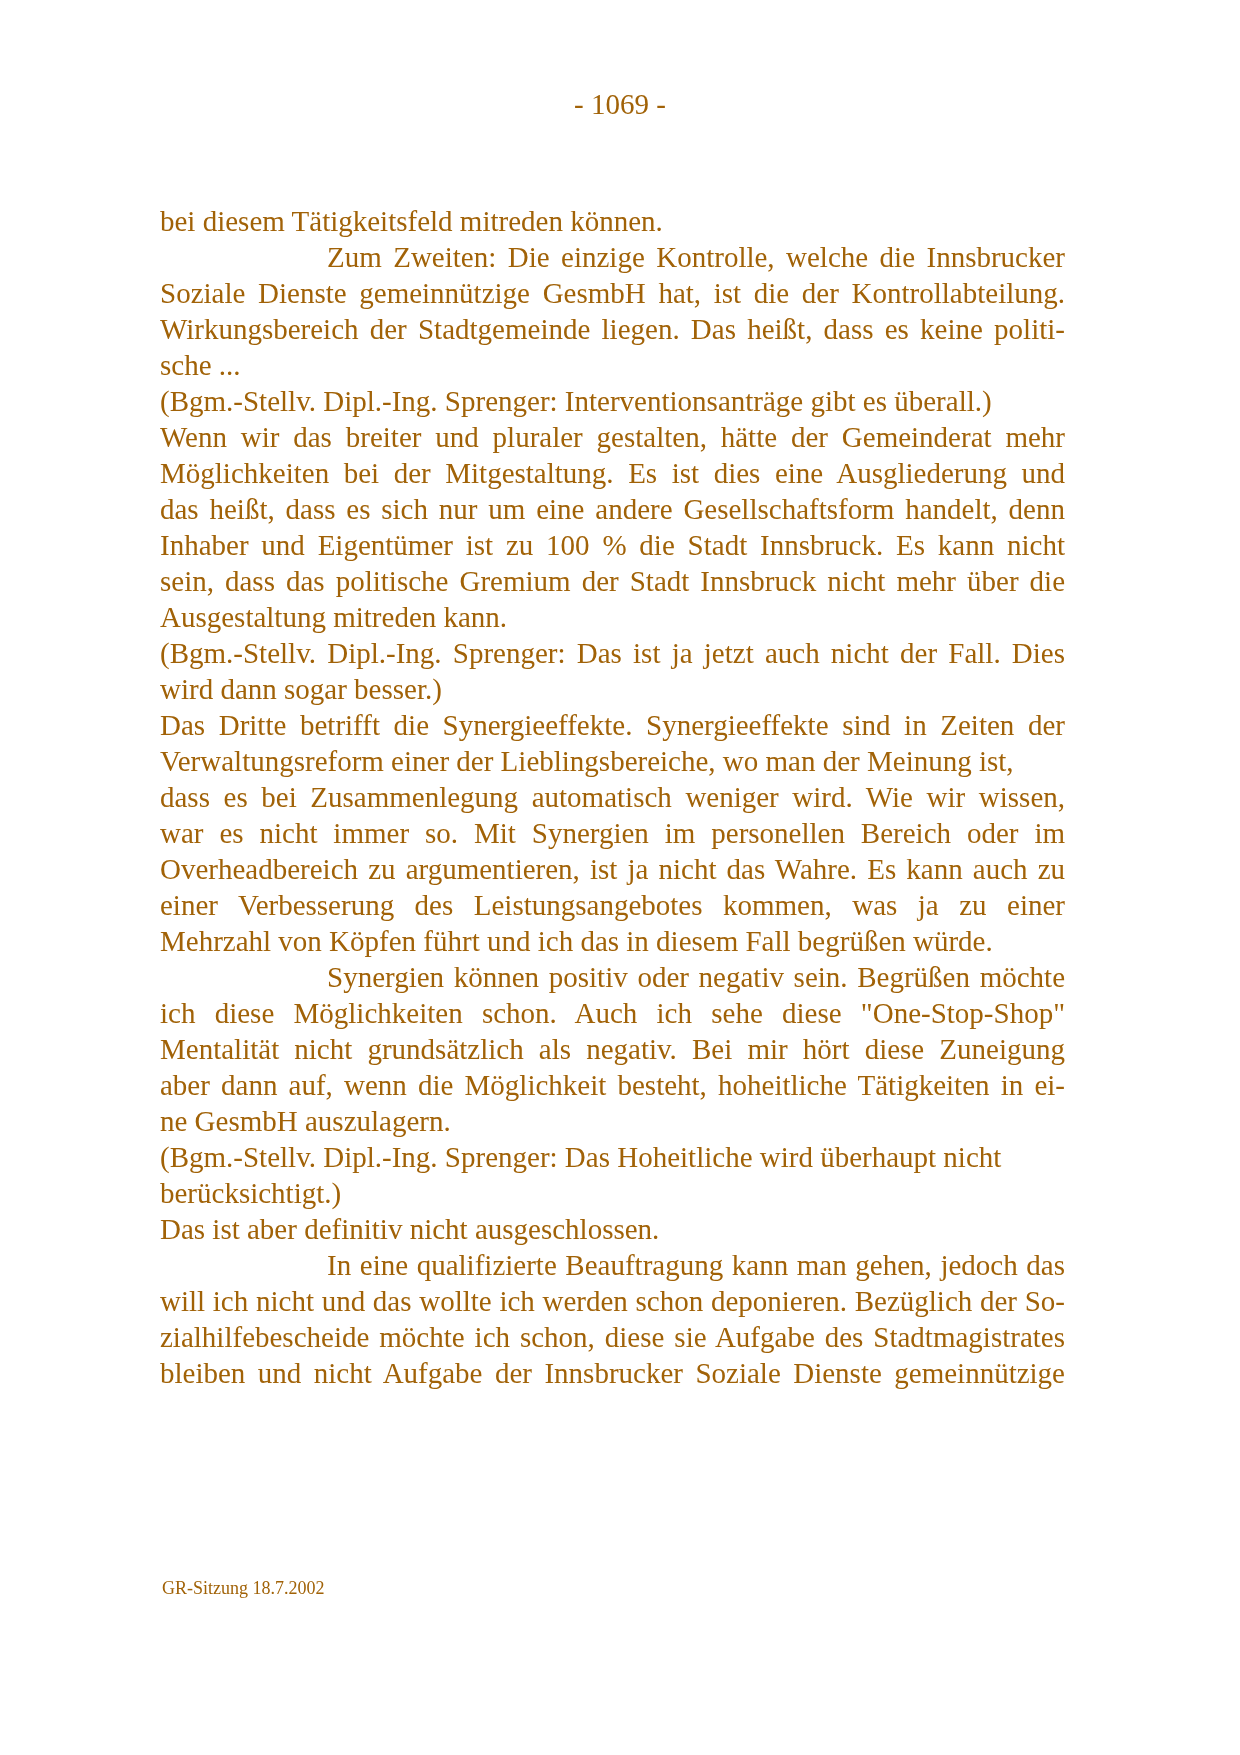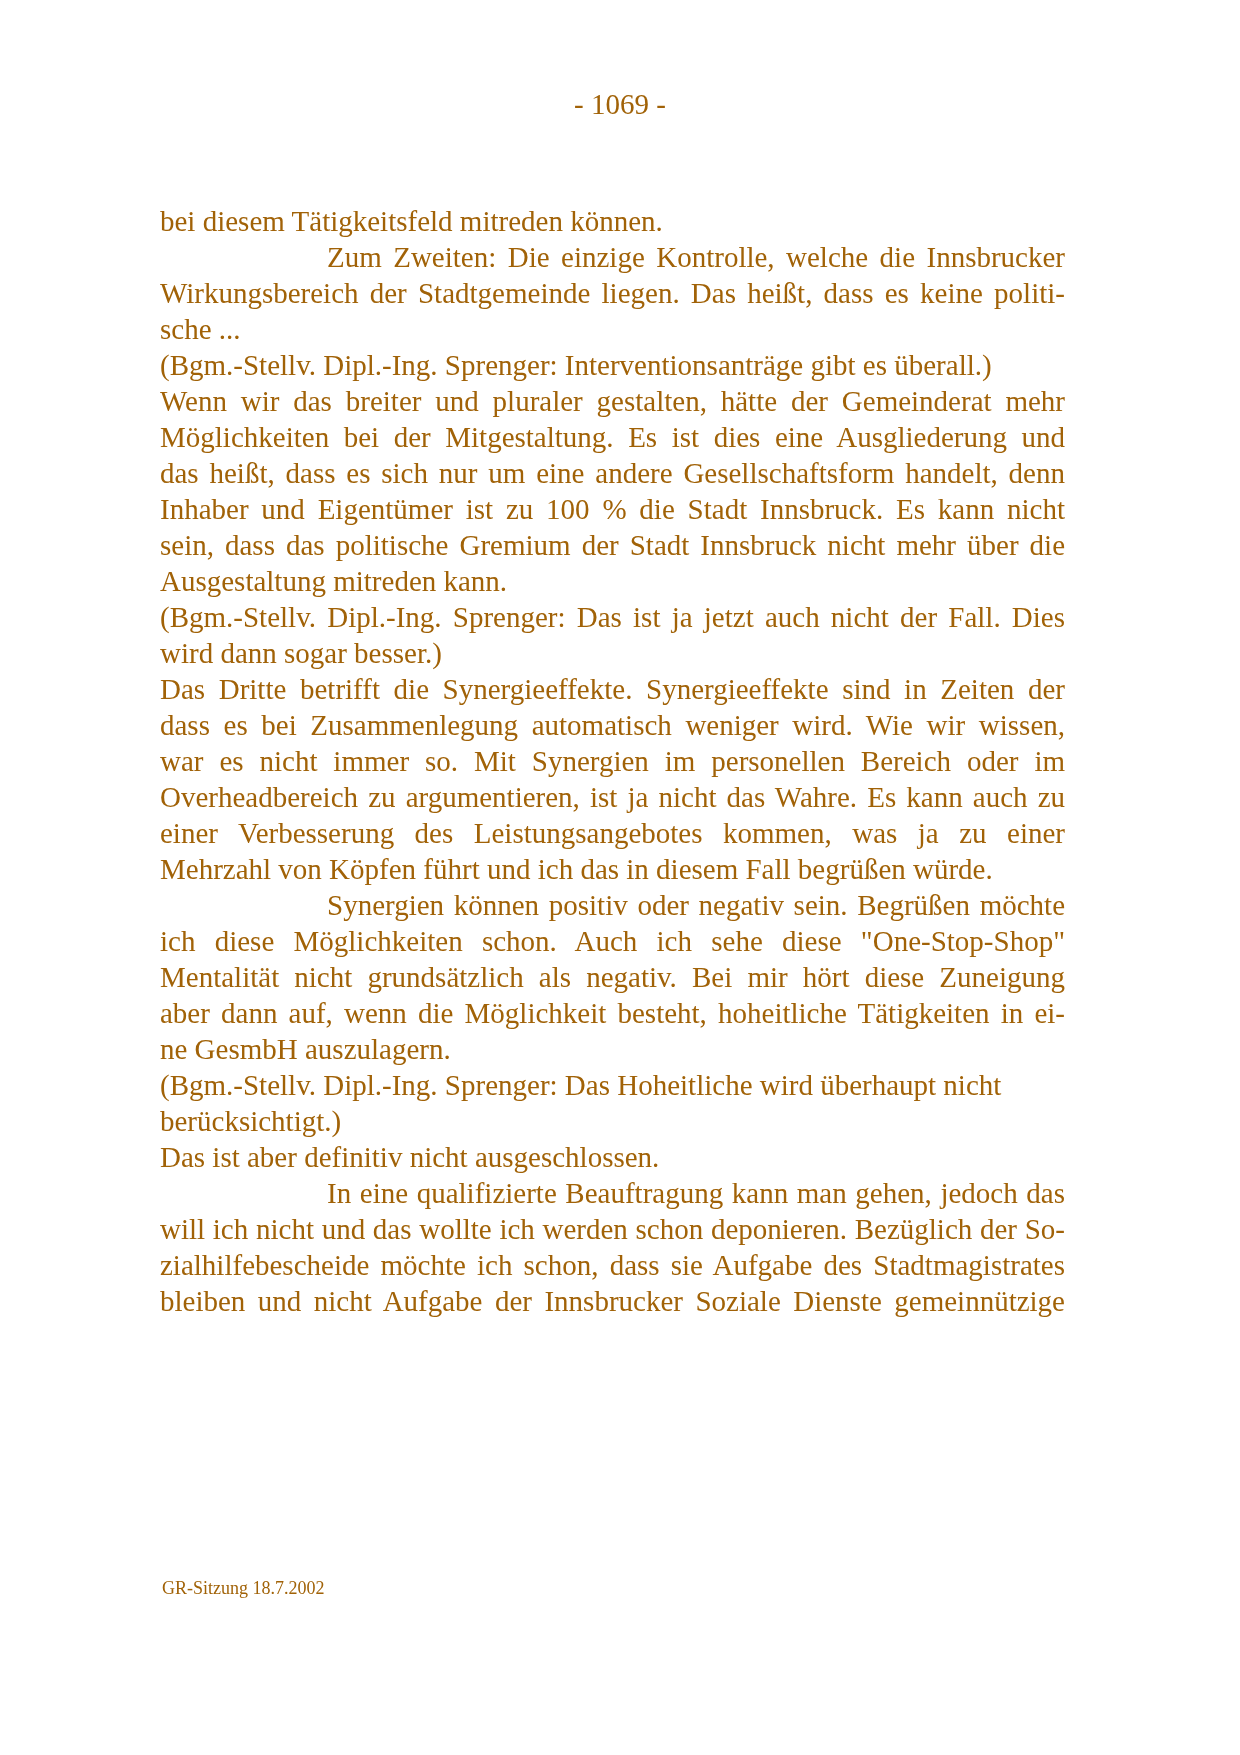--- a/index.html
+++ b/index.html
@@ -50,40 +50,42 @@
 
 <div class="page">
   <div class="page-number">- 1069 -</div>
 
   <div class="body-text" id="body-text">
       <div class="block">
         <div class="line">bei diesem Tätigkeitsfeld mitreden können.</div>
       </div>
       <div class="block">
         <div class="line j indent">Zum Zweiten: Die einzige Kontrolle, welche die Innsbrucker</div>
+        <div class="line j">Soziale Dienste gemeinnützige GesmbH hat, ist die der Kontrollabteilung.</div>
         <div class="line j">Wirkungsbereich der Stadtgemeinde liegen. Das heißt, dass es keine politi-</div>
         <div class="line">sche ...</div>
       </div>
       <div class="block">
         <div class="line">(Bgm.-Stellv. Dipl.-Ing. Sprenger: Interventionsanträge gibt es überall.)</div>
       </div>
       <div class="block">
         <div class="line j">Wenn wir das breiter und pluraler gestalten, hätte der Gemeinderat mehr</div>
         <div class="line j">Möglichkeiten bei der Mitgestaltung. Es ist dies eine Ausgliederung und</div>
         <div class="line j">das heißt, dass es sich nur um eine andere Gesellschaftsform handelt, denn</div>
         <div class="line j">Inhaber und Eigentümer ist zu 100 % die Stadt Innsbruck. Es kann nicht</div>
         <div class="line j">sein, dass das politische Gremium der Stadt Innsbruck nicht mehr über die</div>
         <div class="line">Ausgestaltung mitreden kann.</div>
       </div>
       <div class="block">
         <div class="line j">(Bgm.-Stellv. Dipl.-Ing. Sprenger: Das ist ja jetzt auch nicht der Fall. Dies</div>
         <div class="line">wird dann sogar besser.)</div>
       </div>
       <div class="block">
         <div class="line j">Das Dritte betrifft die Synergieeffekte. Synergieeffekte sind in Zeiten der</div>
+        <div class="line">Verwaltungsreform einer der Lieblingsbereiche, wo man der Meinung ist,</div>
         <div class="line j">dass es bei Zusammenlegung automatisch weniger wird. Wie wir wissen,</div>
         <div class="line j">war es nicht immer so. Mit Synergien im personellen Bereich oder im</div>
         <div class="line j">Overheadbereich zu argumentieren, ist ja nicht das Wahre. Es kann auch zu</div>
         <div class="line j">einer Verbesserung des Leistungsangebotes kommen, was ja zu einer</div>
         <div class="line">Mehrzahl von Köpfen führt und ich das in diesem Fall begrüßen würde.</div>
       </div>
       <div class="block">
         <div class="line j indent">Synergien können positiv oder negativ sein. Begrüßen möchte</div>
         <div class="line j">ich diese Möglichkeiten schon. Auch ich sehe diese "One-Stop-Shop"</div>
         <div class="line j">Mentalität nicht grundsätzlich als negativ. Bei mir hört diese Zuneigung</div>
@@ -93,19 +95,19 @@
       <div class="block">
         <div class="line">(Bgm.-Stellv. Dipl.-Ing. Sprenger: Das Hoheitliche wird überhaupt nicht</div>
         <div class="line">berücksichtigt.)</div>
       </div>
       <div class="block">
         <div class="line">Das ist aber definitiv nicht ausgeschlossen.</div>
       </div>
       <div class="block">
         <div class="line j indent">In eine qualifizierte Beauftragung kann man gehen, jedoch das</div>
         <div class="line j">will ich nicht und das wollte ich werden schon deponieren. Bezüglich der So-</div>
-        <div class="line j">zialhilfebescheide möchte ich schon, dass sie Aufgabe des Stadtmagistrates</div>
+        <div class="line j">zialhilfebescheide möchte ich schon, diese sie Aufgabe des Stadtmagistrates</div>
         <div class="line j">bleiben und nicht Aufgabe der Innsbrucker Soziale Dienste gemeinnützige</div>
       </div>
     </div>
 
   <div class="footer">GR-Sitzung 18.7.2002</div>
 </div>
 
 </body></html>

